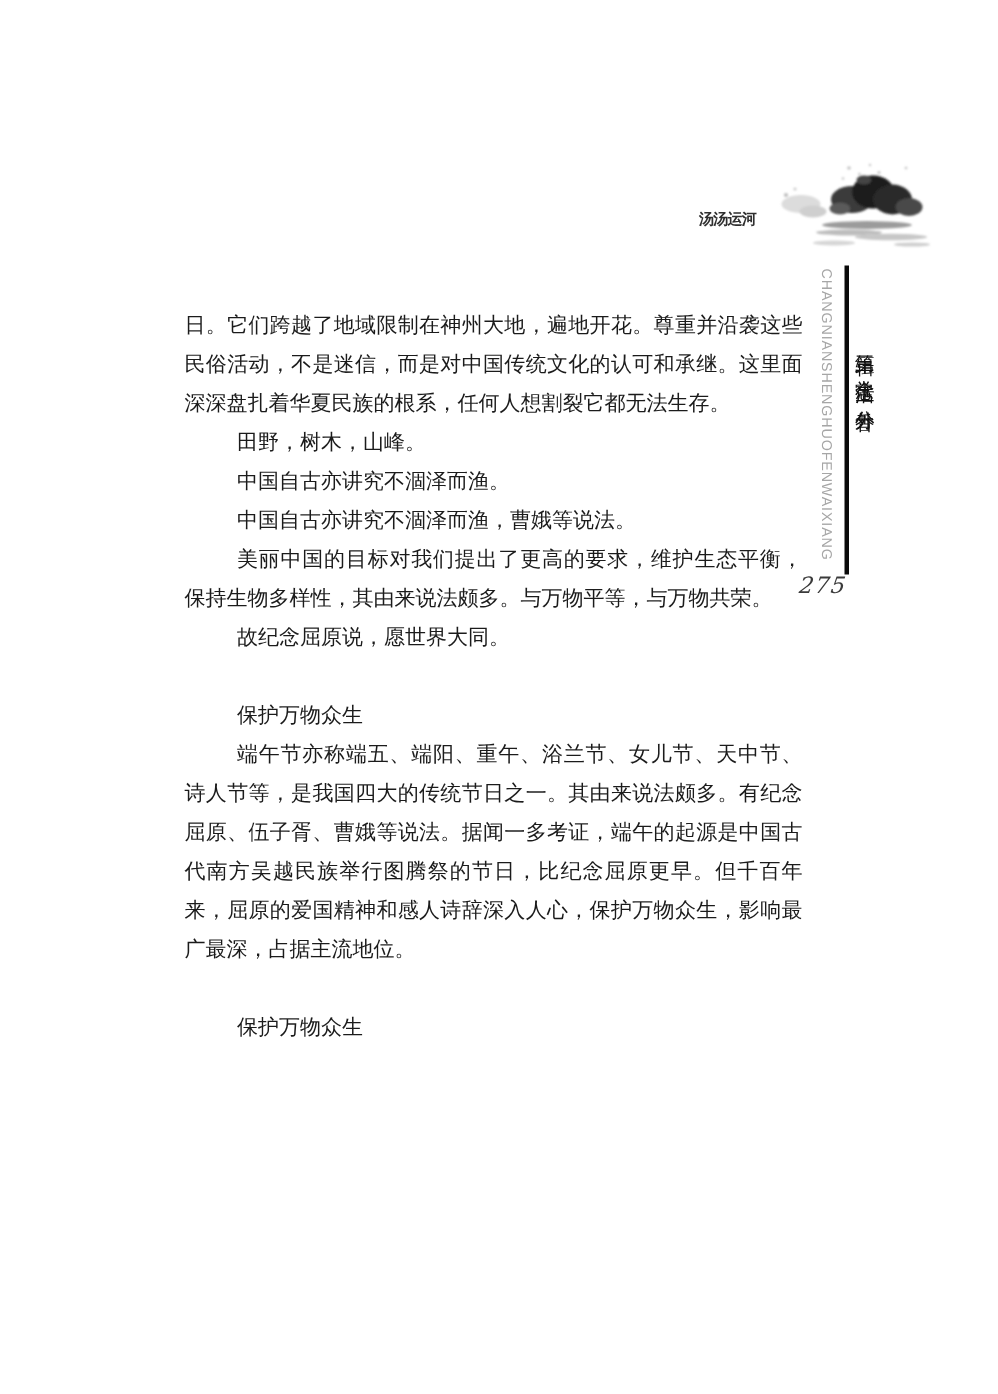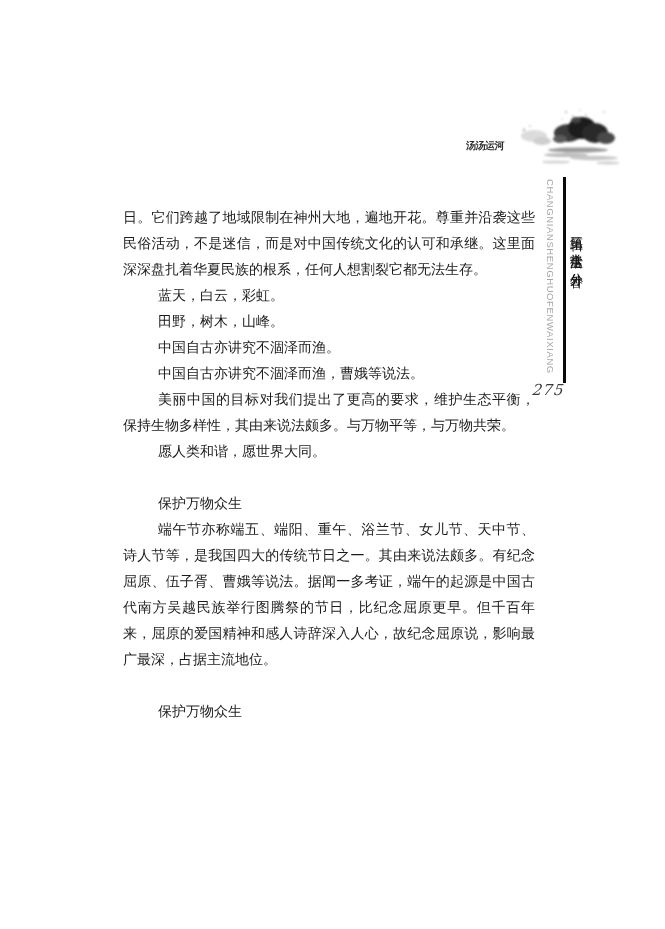--- a/index.html
+++ b/index.html
@@ -138,28 +138,27 @@
       <ellipse cx="62" cy="44" rx="30" ry="2.6" fill="#9b9b9b"></ellipse>
       <ellipse cx="50" cy="49" rx="22" ry="2" fill="#bdbdbd"></ellipse>
       <ellipse cx="78" cy="52" rx="24" ry="2.2" fill="#c7c7c7"></ellipse>
       <ellipse cx="40" cy="56" rx="14" ry="1.6" fill="#d6d6d6"></ellipse>
       <ellipse cx="92" cy="57" rx="12" ry="1.4" fill="#cfcfcf"></ellipse>
     </g>
   </svg>
 
   <main class="text-body">
       <p class="continuation">日。它们跨越了地域限制在神州大地，遍地开花。尊重并沿袭这些民俗活动，不是迷信，而是对中国传统文化的认可和承继。这里面深深盘扎着华夏民族的根系，任何人想割裂它都无法生存。</p>
-      <p class="para">蓝天，白云，彩虹。</p>
       <p class="para">田野，树木，山峰。</p>
       <p class="para">中国自古亦讲究不涸泽而渔。</p>
       <p class="para">中国自古亦讲究不涸泽而渔，曹娥等说法。</p>
       <p class="para">美丽中国的目标对我们提出了更高的要求，维护生态平衡，保持生物多样性，其由来说法颇多。与万物平等，与万物共荣。</p>
-      <p class="para">愿人类和谐，愿世界大同。</p>
+      <p class="para">故纪念屈原说，愿世界大同。</p>
       <p class="heading">保护万物众生</p>
-      <p class="para">端午节亦称端五、端阳、重午、浴兰节、女儿节、天中节、诗人节等，是我国四大的传统节日之一。其由来说法颇多。有纪念屈原、伍子胥、曹娥等说法。据闻一多考证，端午的起源是中国古代南方吴越民族举行图腾祭的节日，比纪念屈原更早。但千百年来，屈原的爱国精神和感人诗辞深入人心，故纪念屈原说，影响最广最深，占据主流地位。</p>
+      <p class="para">端午节亦称端五、端阳、重午、浴兰节、女儿节、天中节、诗人节等，是我国四大的传统节日之一。其由来说法颇多。有纪念屈原、伍子胥、曹娥等说法。据闻一多考证，端午的起源是中国古代南方吴越民族举行图腾祭的节日，比纪念屈原更早。但千百年来，屈原的爱国精神和感人诗辞深入人心，保护万物众生，影响最广最深，占据主流地位。</p>
       <p class="heading">保护万物众生</p>
     </main>
 
   <div class="series-pinyin">CHANGNIANSHENGHUOFENWAIXIANG</div>
 
   <div class="sidebar-rule"></div>
 
   <div class="chapter-vertical">
     <span class="chapter-number">第三辑</span><span>常念生活 分外香</span>
   </div>

